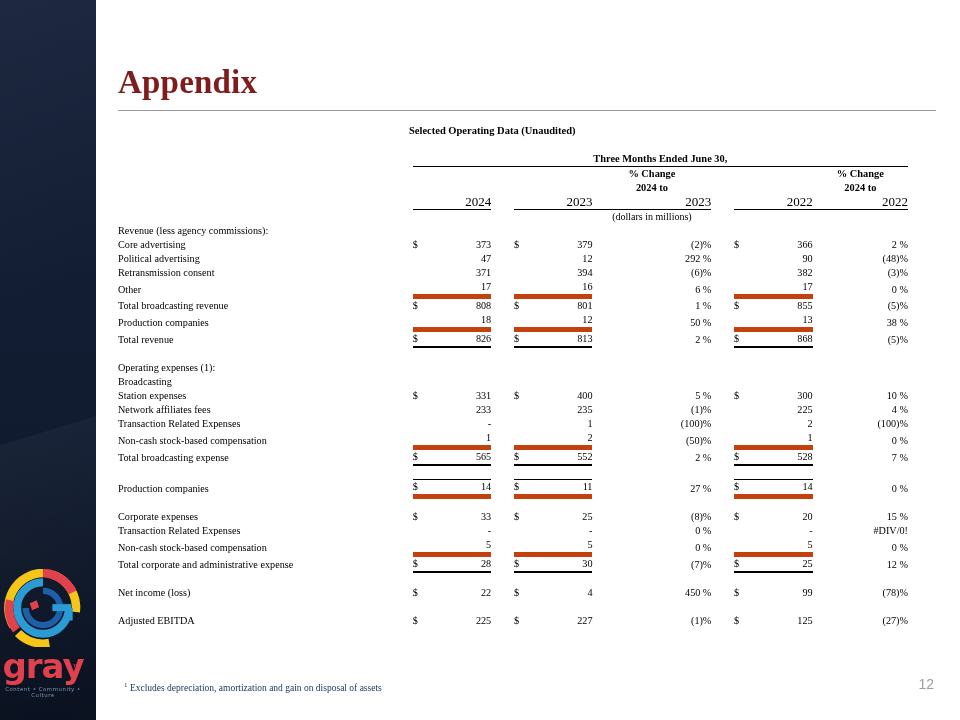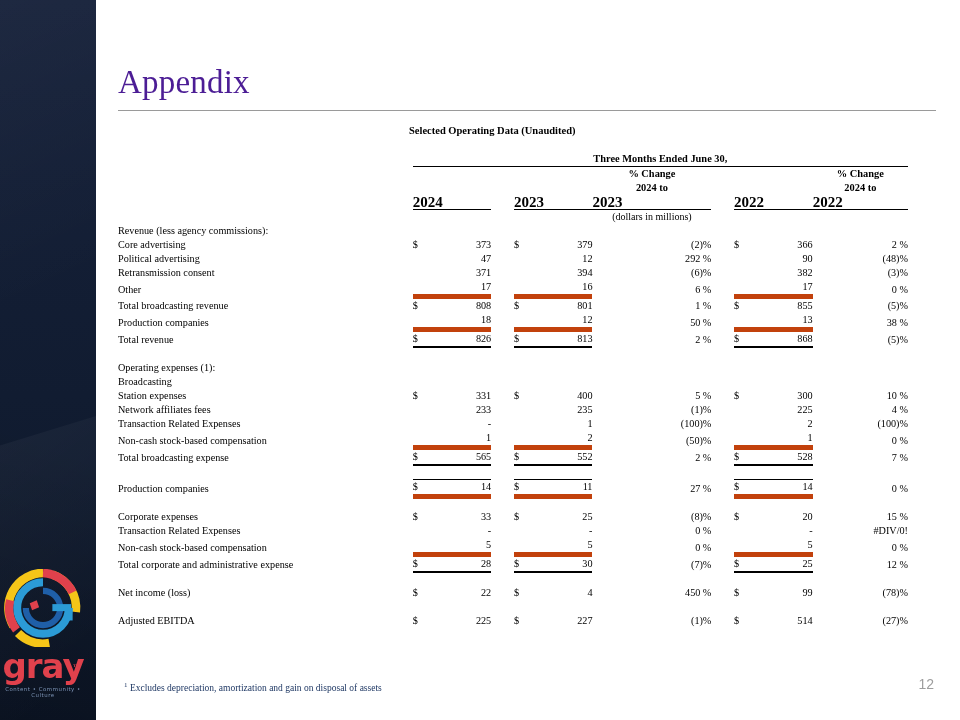--- a/index.html
+++ b/index.html
@@ -51,21 +51,21 @@
     color:#7d94b6;
     text-align:center;
     letter-spacing:0.55px;
     margin-top:3px;
   }
 
   
   .title{
     position:absolute; left:118px; top:64px;
     font-family:"Liberation Serif", serif;
-    font-size:33px; font-weight:400; color:#4c1d95;
+    font-size:33px; font-weight:700; color:#7f1d1d;
     letter-spacing:0.2px;
   }
   .title-rule{
     position:absolute; left:118px; top:110px; width:818px; height:1px;
     background:#9a9a9a;
   }
 
   
   .page-num{
     position:absolute; right:26px; top:676px;
@@ -117,21 +117,21 @@
   .ind1{ padding-left:12px; }
   .ind2{ padding-left:20px; }
   .ind3{ padding-left:30px; }
 
   
   .hdr-span{
     text-align:center; font-weight:700; font-size:10.4px;
     border-bottom:1.3px solid #000;
   }
   .hdr-c{ text-align:center; font-weight:700; font-size:10.4px; }
-  .hdr-u{ text-align:left; font-weight:700; font-size:15px;
+  .hdr-u{ text-align:right; font-weight:400; font-size:13px;
           border-bottom:1.1px solid #000; }
   .units{ text-align:center; font-size:10px; }
 
   
   .topline{ border-top:1px solid #000; }
   .botline{ border-bottom:5px solid #c2410c; }
   .thickbot{ border-bottom:2.6px solid #000; }
   .spacer td{ height:12px; line-height:12px; }
 </style>
 </head>
@@ -504,18 +504,18 @@
         <tr>
           <td class="lbl ind0" colspan="1">Adjusted EBITDA</td>
           <td class="cur" colspan="1">$</td>
           <td class="num" colspan="1">225</td>
           <td colspan="1"></td>
           <td class="cur" colspan="1">$</td>
           <td class="num" colspan="1">227</td>
           <td class="pct" colspan="1">(1)%</td>
           <td colspan="1"></td>
           <td class="cur" colspan="1">$</td>
-          <td class="num" colspan="1">514</td>
+          <td class="num" colspan="1">125</td>
           <td class="pct2" colspan="1">(27)%</td>
         </tr>
       </tbody>
   </table>
 </div>
 
 </body></html>

